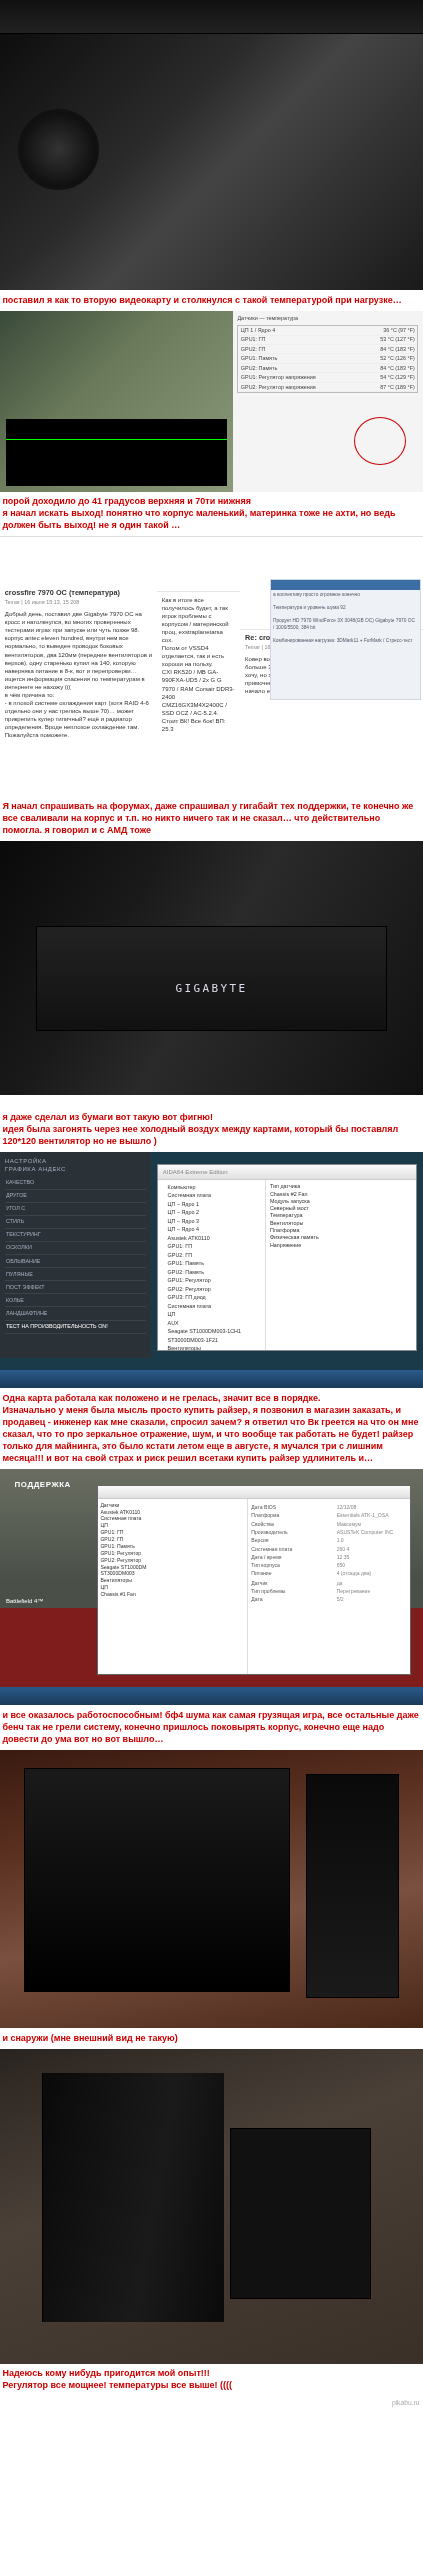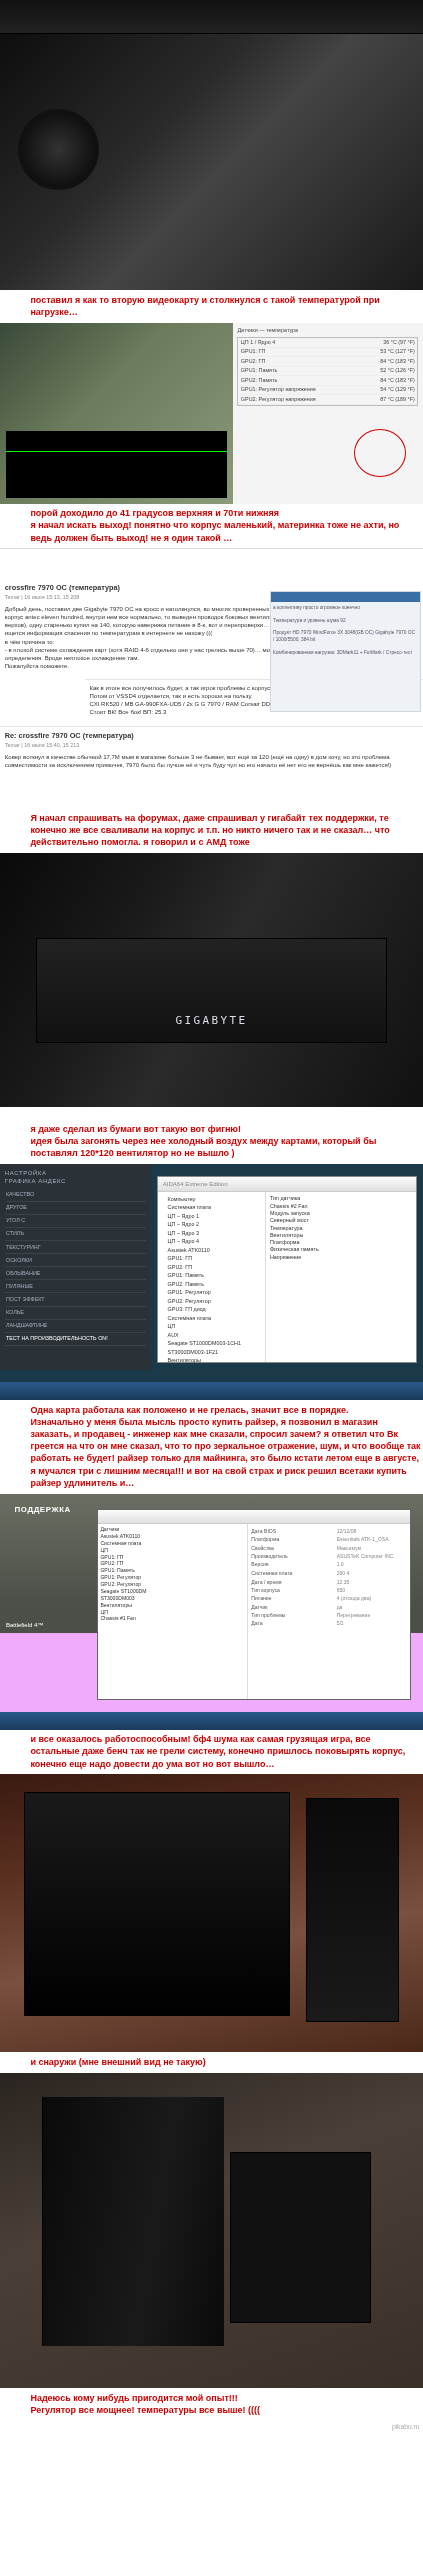--- a/index.html
+++ b/index.html
@@ -6,38 +6,36 @@
   body {
     width: 423px;
     background: #ffffff;
     font-family: Arial, Helvetica, sans-serif;
     font-size: 9px;
     color: #222;
     line-height: 1.35;
   }
   .section-text {
     padding: 3.6px 2.4px 4.8px 2.4px;
-    margin-left: 28px;
   }
   .red-text {
     color: #cc0000;
     font-weight: bold;
   }
   
   .img {
     width: 100%;
     background: #2b2b2b;
     display: flex;
-    align-items: flex-end;
+    align-items: center;
     justify-content: center;
     color: #888;
     font-size: 6.7px;
     position: relative;
     overflow: hidden;
-    flex-direction: column;
   }
   .img-pc-inside {
     height: 290px;
     background: linear-gradient(135deg,#0a0a0a 0%, #2a2a2a 40%, #444 55%, #1a1a1a 100%);
   }
   .img-pc-inside::before,
   .img-pc-inside::after {
     content:'';
     position:absolute;
   }
@@ -110,21 +108,21 @@
     height: 254px;
     background: linear-gradient(120deg,#0a0a0a 0%, #1a1a1a 30%, #2a2a2a 50%, #111 100%);
     position:relative;
   }
   .img-gpu-closeup::before {
     content:''; position:absolute; left:36px; right:36px; top:85px; height:103px;
     background:linear-gradient(#222,#111);
     border:1.2px solid #000;
   }
   .gpu-brand {
-    position:absolute; top:161px; left:50%; transform:translateX(-50%);
+    position:absolute; top:141px; left:50%; transform:translateX(-50%);
     color:#dde; font-family:monospace; font-size:11px; letter-spacing:2.4px;
   }
 
   .img-windows-desktop {
     height: 236px;
     background:#1a3a4a;
     position:relative;
   }
   .win-left {
     position:absolute; left:0; top:0; width:151px; height:206px;
@@ -136,21 +134,21 @@
     background:#fff; border:0.6px solid #888;
   }
   .win-right .titlebar { height:14.5px; background:linear-gradient(#fafafa,#e0e0e0); border-bottom:0.6px solid #ccc; font-size:6px; padding:3px 4.8px; }
   .win-right .tree { position:absolute; left:0; top:14.5px; bottom:0; width:42%; border-right:0.6px solid #ddd; font-size:5.4px; padding:3.6px; color:#333;}
   .win-right .tree .node { padding:0.6px 0 0.6px 6px; }
   .win-right .panel { position:absolute; right:0; top:14.5px; bottom:0; width:58%; font-size:5.4px; padding:3.6px; color:#333;}
   .taskbar { position:absolute; bottom:0; left:0; right:0; height:18px; background:linear-gradient(#2a5a8a,#1a3a5a);}
 
   .img-bf4 {
     height: 236px;
-    background:#f0abfc;
+    background:#7f1d1d;
     position:relative;
   }
   .bf4-header {
     position:absolute; top:0; left:0; right:0; height:139px;
     background:linear-gradient(180deg,#6a6e62 0%, #4a5048 80%);
   }
   .bf4-header .title {
     position:absolute; top:11px; left:14.5px; color:#fff; font-size:7.9px; letter-spacing:0.6px; font-weight:bold;
   }
   .bf4-window {

